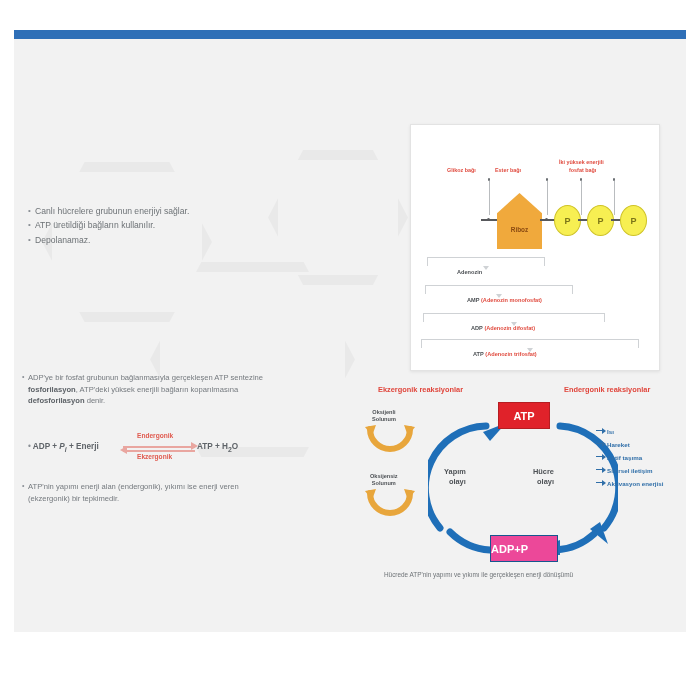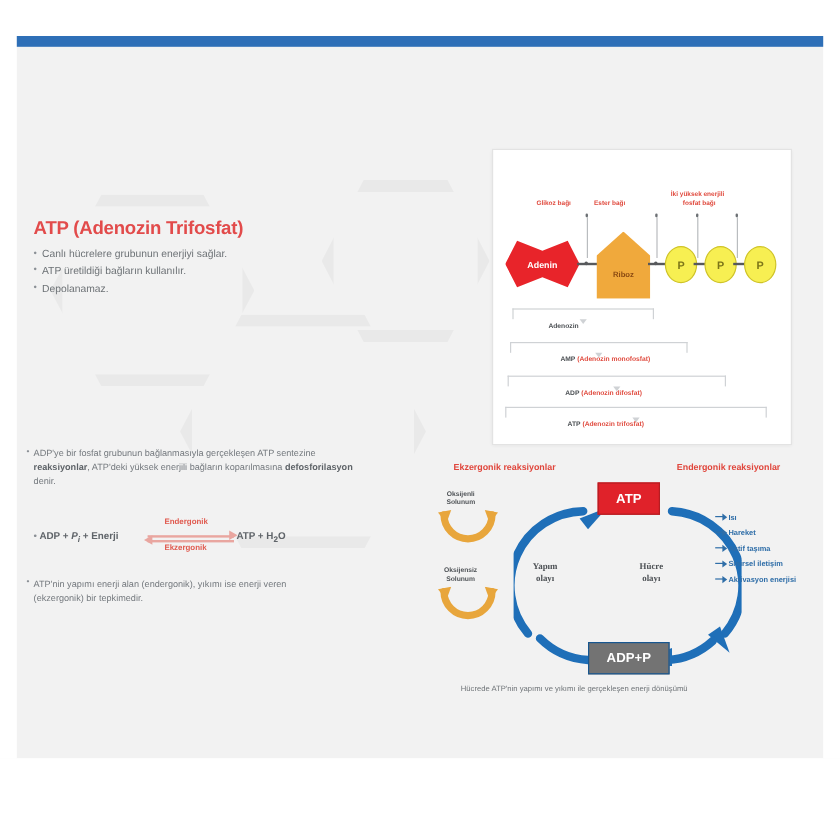--- a/index.html
+++ b/index.html
@@ -182,30 +182,30 @@
   .cyc-title.right{left:206px;top:0px;}
 
   .atp-box{
     position:absolute;left:140px;top:17px;width:50px;height:25px;
     background:#e0222a;border:1.6px solid #b51d22;
     display:flex;align-items:center;justify-content:center;
   }
   .atp-box span{font-size:11px;font-weight:bold;color:#ffffff;}
   .adp-box{
     position:absolute;left:132px;top:150px;width:66px;height:25px;
-    background:#737373;border:1.6px solid #17568f;
-    display:flex;align-items:center;justify-content:center;
+    background:#ec4899;border:1.6px solid #17568f;
+    display:flex;align-items:center;
   }
   .adp-box span{font-size:11px;font-weight:bold;color:#ffffff;}
 
   .ring{position:absolute;left:70px;top:25px;width:190px;height:145px;}
 
   .inner-lbl{
     position:absolute;font-size:7.4px;font-weight:bold;color:#4e5256;
-    text-align:center;line-height:10px;white-space:nowrap;font-family:Liberation Serif, serif;
+    text-align:right;line-height:10px;white-space:nowrap;
   }
   .inner-lbl.l{left:86px;top:82px;}
   .inner-lbl.r{left:175px;top:82px;}
 
   .orange-arc{position:absolute;width:52px;height:30px;}
   .oa1{left:6px;top:40px;}
   .oa2{left:6px;top:104px;}
   .oa-lbl{
     position:absolute;font-size:5.6px;font-weight:bold;color:#4e5256;
     text-align:center;line-height:7.4px;white-space:nowrap;
@@ -240,30 +240,29 @@
     <div class="wm hex2"></div>
     <div class="wm hex3"></div>
   </div>
 
   <div class="band-top"></div>
   <div class="band-bottom"></div>
   <div class="edge-left"></div>
   <div class="edge-right"></div>
   <div class="blue-bar"></div>
 
-  <div class="atp-title">ATP (Adenozin Trifosfat)</div>
 
   <ul class="bullets">
     <li>Canlı hücrelere grubunun enerjiyi sağlar.</li>
     <li>ATP üretildiği bağların kullanılır.</li>
     <li>Depolanamaz.</li>
   </ul>
 
   <div class="para">
-    <span>ADP'ye bir fosfat grubunun bağlanmasıyla gerçekleşen ATP sentezine </span><span class="b">reaksiyonlar</span><span>, ATP'deki yüksek enerjili bağların koparılmasına </span><span class="b">defosforilasyon</span><span> denir.</span>
+    <span>ADP'ye bir fosfat grubunun bağlanmasıyla gerçekleşen ATP sentezine </span><span class="b">fosforilasyon</span><span>, ATP'deki yüksek enerjili bağların koparılmasına </span><span class="b">defosforilasyon</span><span> denir.</span>
   </div>
 
   <div class="eq-row">
     <div class="eq-left"><span class="bull">•</span> ADP + <i>P<sub>i</sub></i> + Enerji</div>
     <div class="eq-arrowbox">
       <div class="eq-top">Endergonik</div>
       <div class="lineA"></div>
       <div class="lineB"></div>
       <div class="headR"></div>
       <div class="headL"></div>
@@ -284,23 +283,20 @@
 
       <div class="tick" style="left:78px;top:28px;height:34px;"></div>
       <div class="tickdot" style="left:76.8px;top:25px;"></div>
       <div class="tick" style="left:136px;top:28px;height:34px;"></div>
       <div class="tickdot" style="left:134.8px;top:25px;"></div>
       <div class="tick" style="left:170px;top:28px;height:34px;"></div>
       <div class="tickdot" style="left:168.8px;top:25px;"></div>
       <div class="tick" style="left:203px;top:28px;height:34px;"></div>
       <div class="tickdot" style="left:201.8px;top:25px;"></div>
 
-      <div class="adenin">
-          <span>Adenin</span>
-        </div>
       <div class="bondline" style="left:70px;top:66px;width:18px;"></div>
       <div class="bonddot" style="left:76px;top:64.8px;"></div>
 
       <div class="riboz">
           <span>Riboz</span>
         </div>
       <div class="bondline" style="left:129px;top:66px;width:16px;"></div>
       <div class="bonddot" style="left:134px;top:64.8px;"></div>
 
       <div class="pcirc p1">

